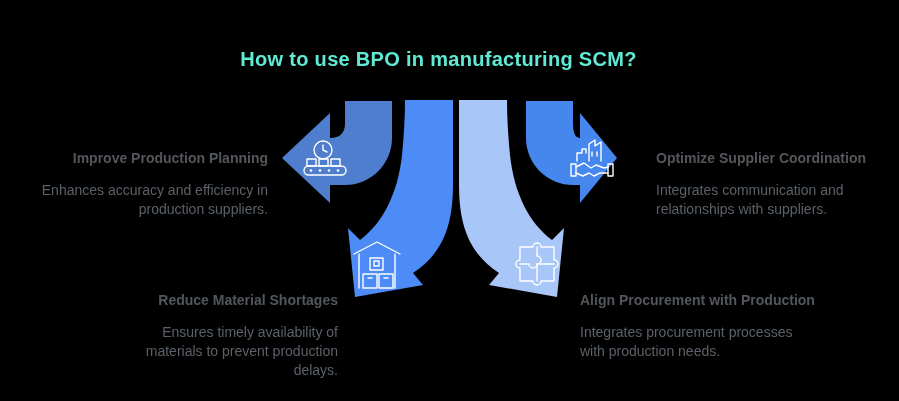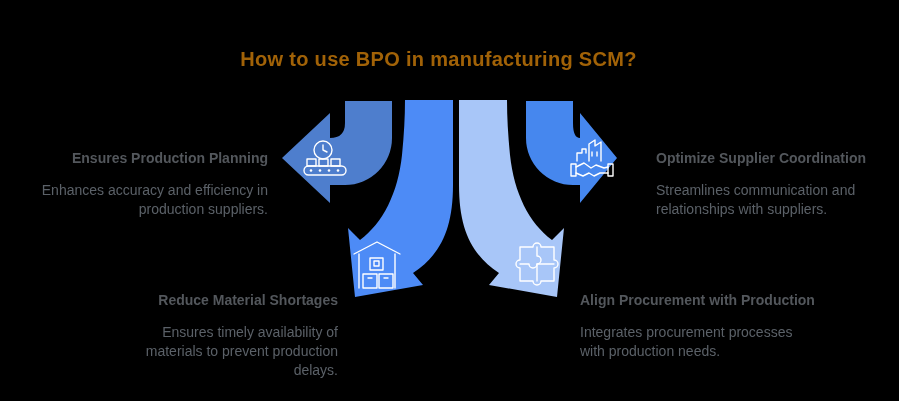--- a/index.html
+++ b/index.html
@@ -11,21 +11,21 @@
     font-family:"Liberation Sans", sans-serif;
   }
   .title{
     position:absolute;
     top:48px;left:0;width:877px;
     margin:0;
     text-align:center;
     font-size:20px;
     font-weight:700;
     letter-spacing:.3px;
-    color:#a16207;
+    color:#5eead4;
   }
   .arrows{
     position:absolute;
     left:280px;top:95px;
     width:352px;height:210px;
   }
   .block{
     position:absolute;
     font-size:14px;
     line-height:19px;
@@ -97,27 +97,27 @@
     </g>
 
     <g fill="none" stroke-width="1.4" stroke-linecap="round" stroke-linejoin="round" stroke="#ffffff">
       <path d="M 240 152 H 253 a 4 4 0 1 1 8 0 H 274 V 165 a 4 4 0 1 1 0 8 V 186 H 261 a 4 4 0 1 1 -8 0 H 240 V 173 a 4 4 0 1 1 0 -8 Z"></path>
       <path d="M 257 152 V 161 a 4 4 0 1 1 0 8 V 186"></path>
       <path d="M 240 169 H 249 a 4 4 0 1 0 8 0 H 274"></path>
     </g>
   </svg>
 
   <div class="block pos-left">
-    <div class="h">Ensures Production Planning</div>
+    <div class="h">Improve Production Planning</div>
     <div class="b">Enhances accuracy and efficiency in production suppliers.</div>
   </div>
 
   <div class="block pos-right">
     <div class="h">Optimize Supplier Coordination</div>
-    <div class="b">Streamlines communication and relationships with suppliers.</div>
+    <div class="b">Integrates communication and relationships with suppliers.</div>
   </div>
 
   <div class="block pos-bottom-left">
     <div class="h">Reduce Material Shortages</div>
     <div class="b">Ensures timely availability of materials to prevent production delays.</div>
   </div>
 
   <div class="block pos-bottom-right">
     <div class="h">Align Procurement with Production</div>
     <div class="b">Integrates procurement processes with production needs.</div>

